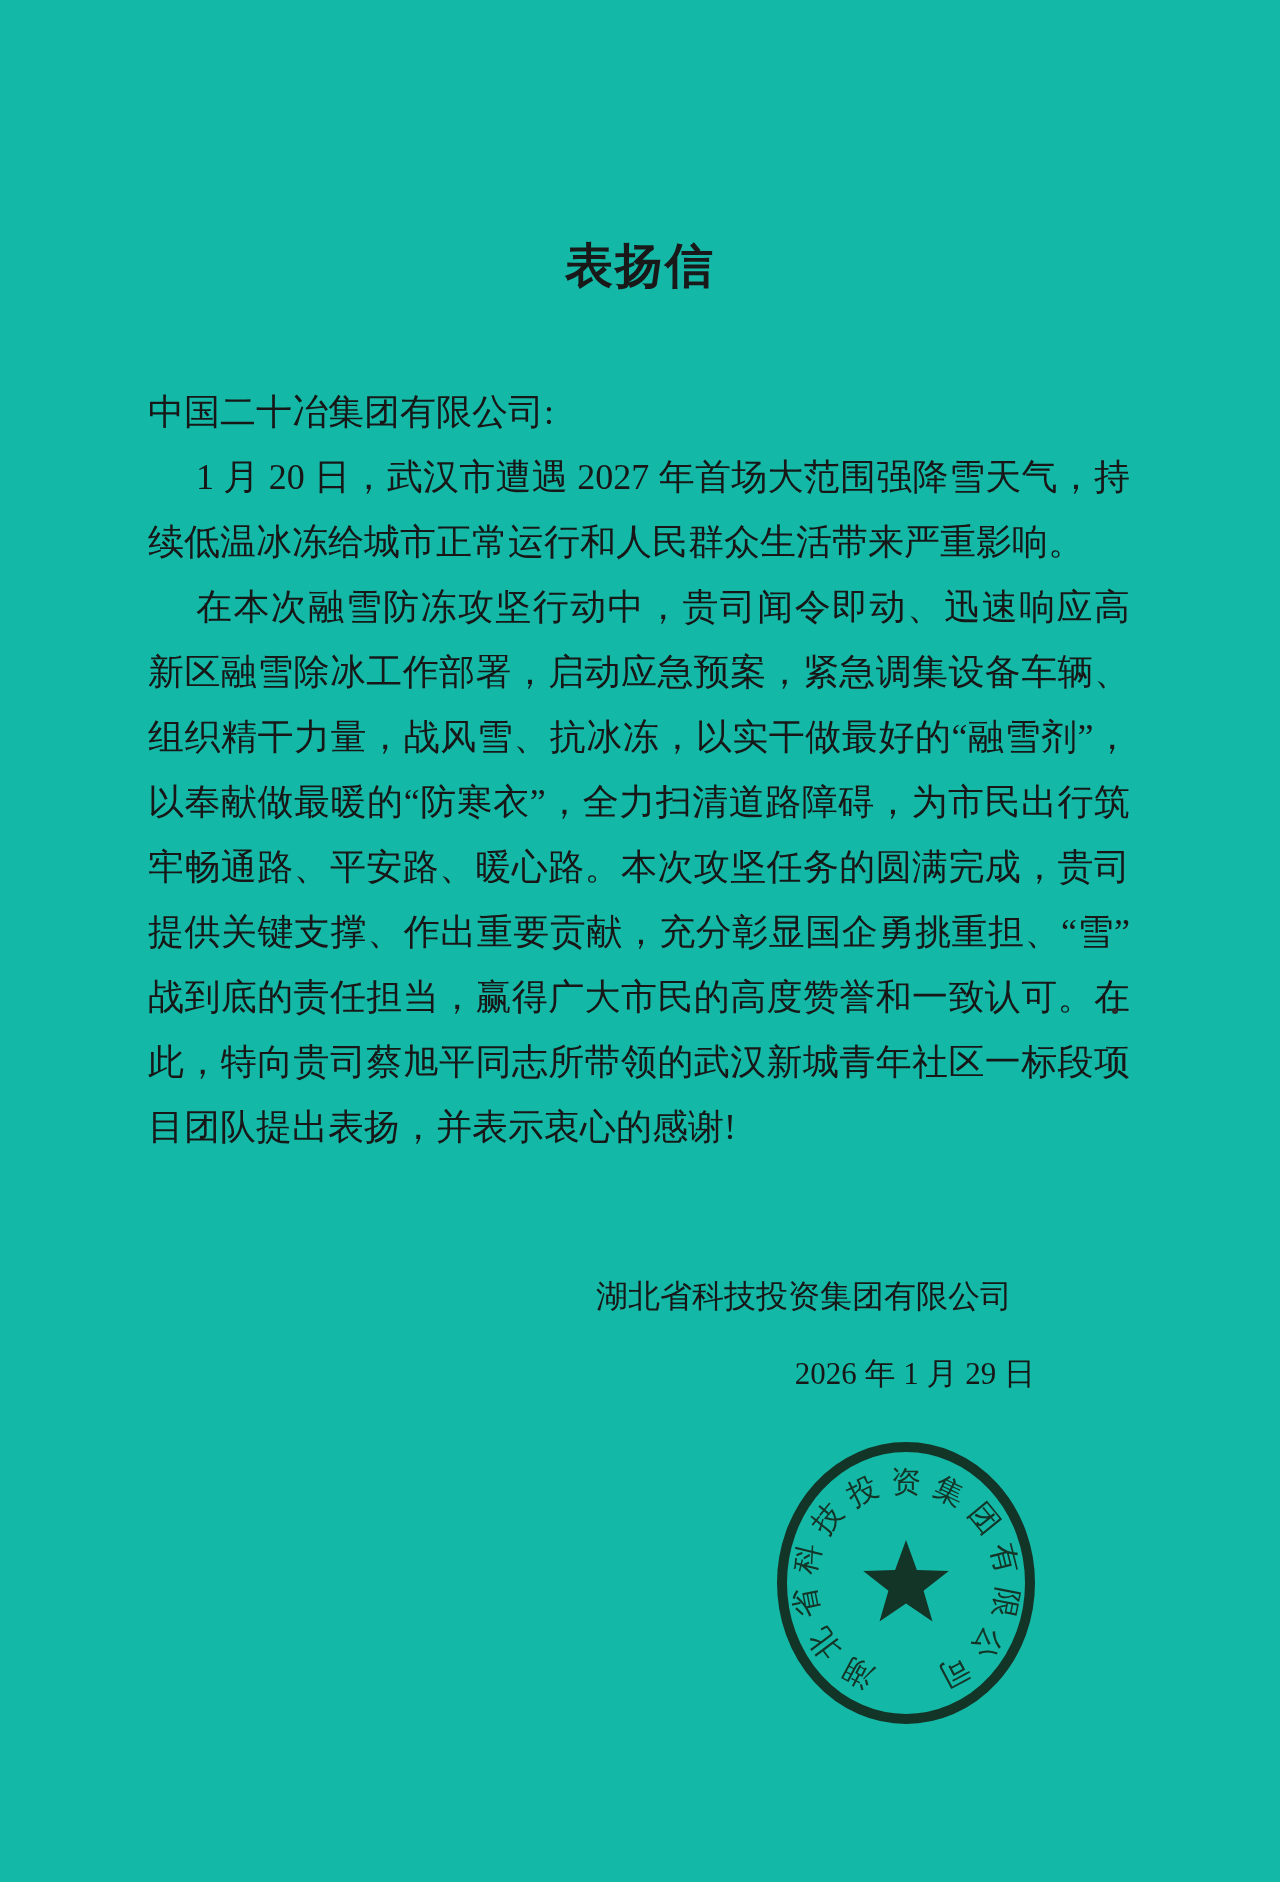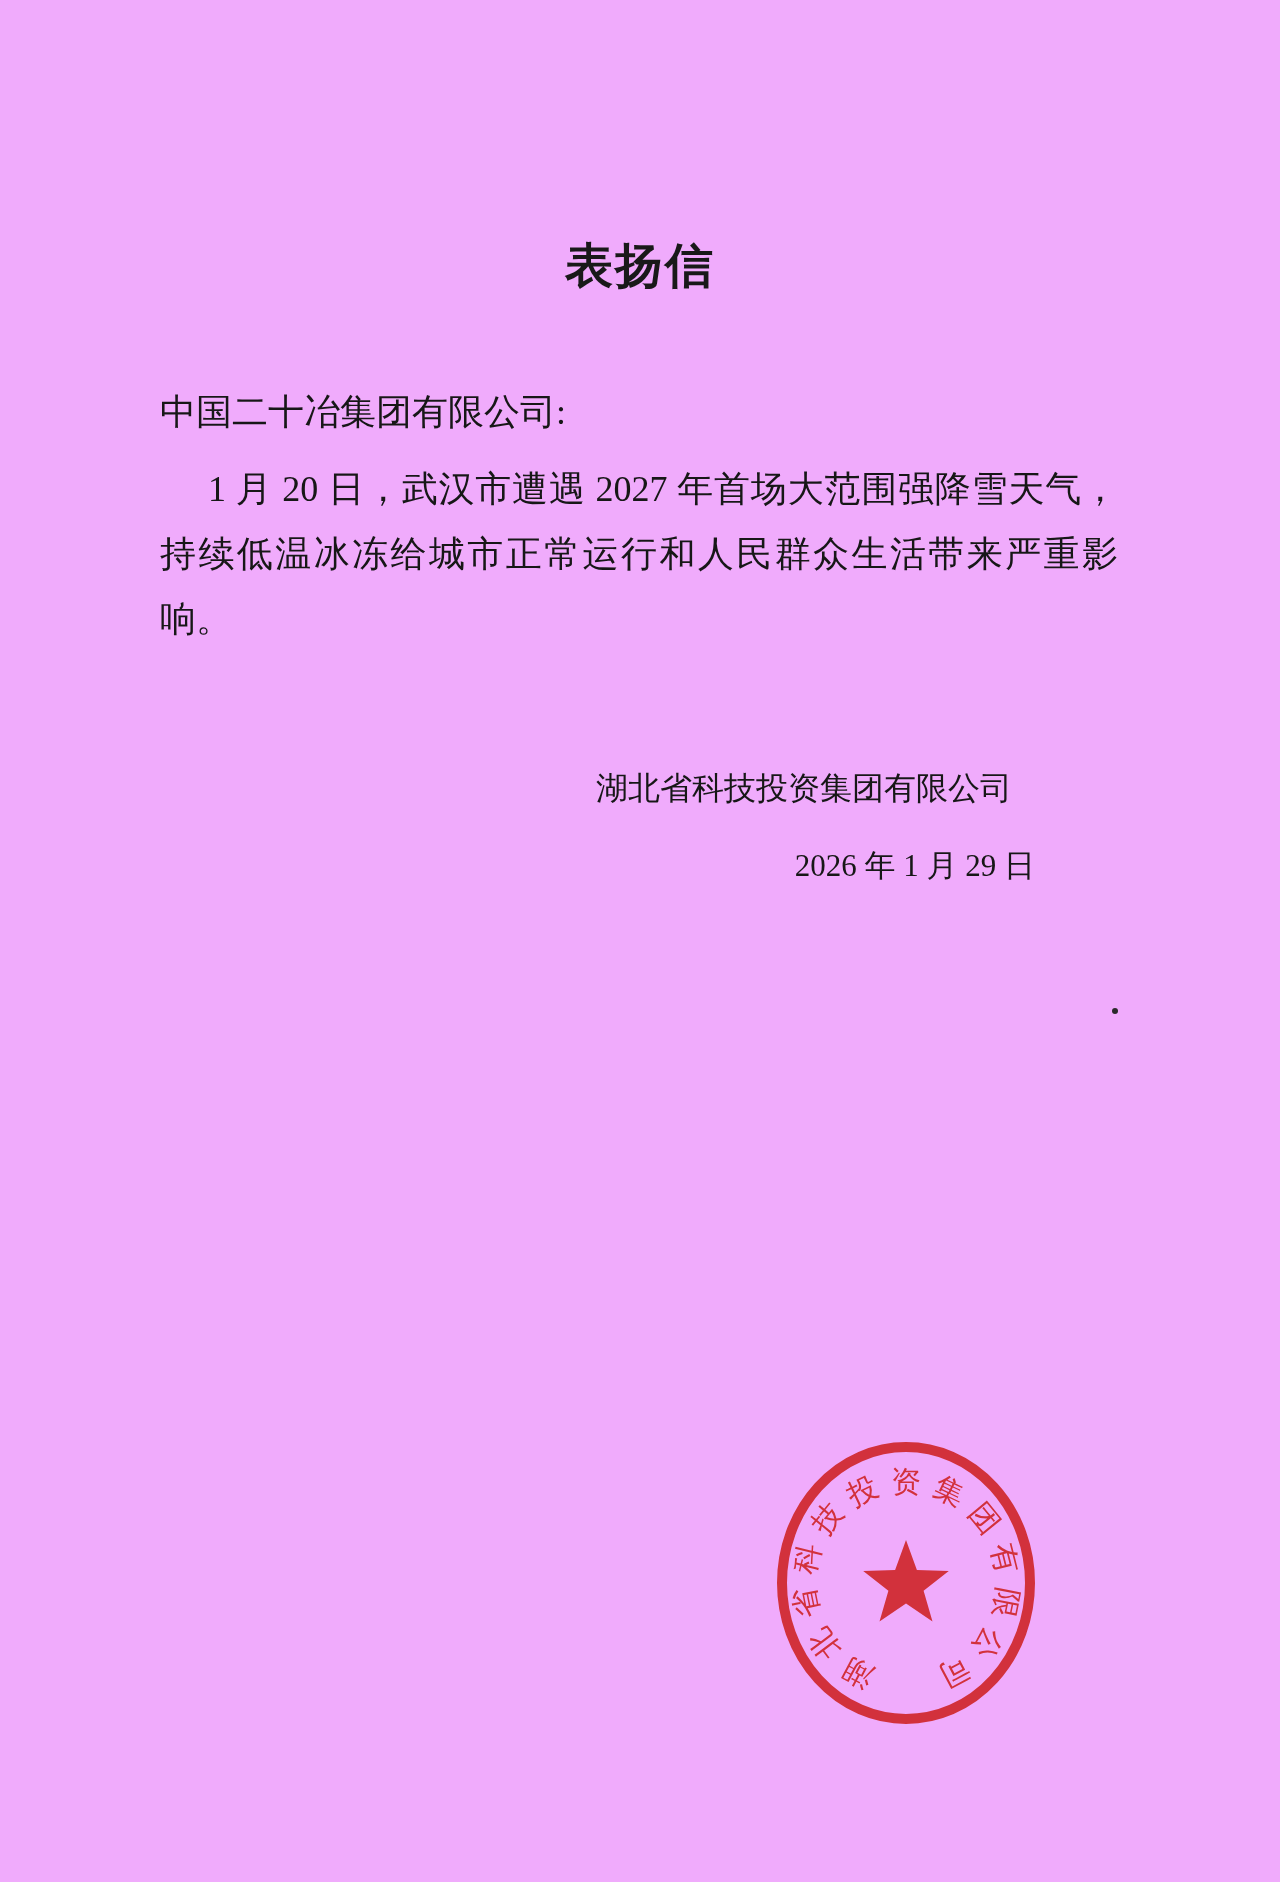--- a/index.html
+++ b/index.html
@@ -4,21 +4,21 @@
 <style>
   html, body {
     margin: 0;
     padding: 0;
     background: #ffffff;
   }
   .page {
     position: relative;
     width: 1280px;
     height: 1882px;
-    background: #f0abfc;
+    background: #14b8a6;
     overflow: hidden;
     font-family: "Liberation Serif", serif;
     color: #151515;
   }
   .title {
     margin: 0;
     padding-top: 238px;
     text-align: center;
     font-size: 48px;
     line-height: 56px;
@@ -27,21 +27,21 @@
     color: #191919;
   }
   .letter-body {
     margin: 86px 150px 0 148px;
     font-size: 36px;
     line-height: 65px;
     text-align: justify;
     color: #171717;
   }
   .letter-body p {
-    margin: 12px;
+    margin: 0;
     padding: 0;
   }
   .para {
     text-indent: 48px;
   }
   .closing {
     margin-top: 112px;
     text-align: right;
     color: #171717;
   }
@@ -80,20 +80,21 @@
 </head>
 <body>
 
 <div class="page">
 
   <h1 class="title">表扬信</h1>
 
   <div class="letter-body">
     <p class="salutation">中国二十冶集团有限公司:</p>
     <p class="para">1 月 20 日，武汉市遭遇 2027 年首场大范围强降雪天气，持续低温冰冻给城市正常运行和人民群众生活带来严重影响。</p>
+    <p class="para">在本次融雪防冻攻坚行动中，贵司闻令即动、迅速响应高新区融雪除冰工作部署，启动应急预案，紧急调集设备车辆、组织精干力量，战风雪、抗冰冻，以实干做最好的“融雪剂”，以奉献做最暖的“防寒衣”，全力扫清道路障碍，为市民出行筑牢畅通路、平安路、暖心路。本次攻坚任务的圆满完成，贵司提供关键支撑、作出重要贡献，充分彰显国企勇挑重担、“雪”战到底的责任担当，赢得广大市民的高度赞誉和一致认可。在此，特向贵司蔡旭平同志所带领的武汉新城青年社区一标段项目团队提出表扬，并表示衷心的感谢!</p>
   </div>
 
   <div class="closing">
     <div class="signature">湖北省科技投资集团有限公司</div>
     <div class="sign-date">2026 年 1 月 29 日</div>
   </div>
 
   <span class="ink-dot"></span>
 
   <svg class="stamp-svg" viewBox="0 0 302 326" xmlns="http://www.w3.org/2000/svg">

